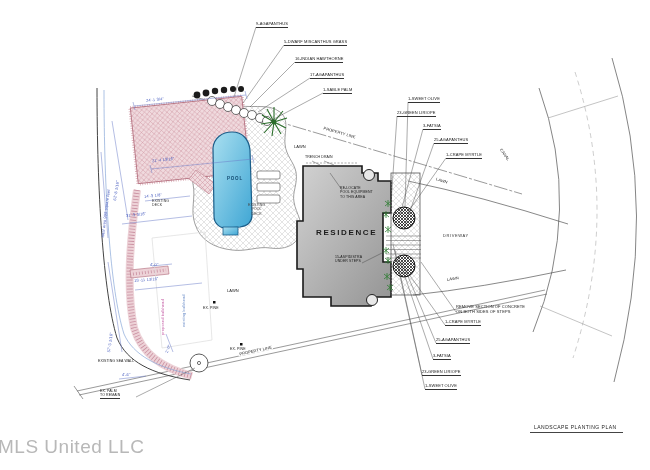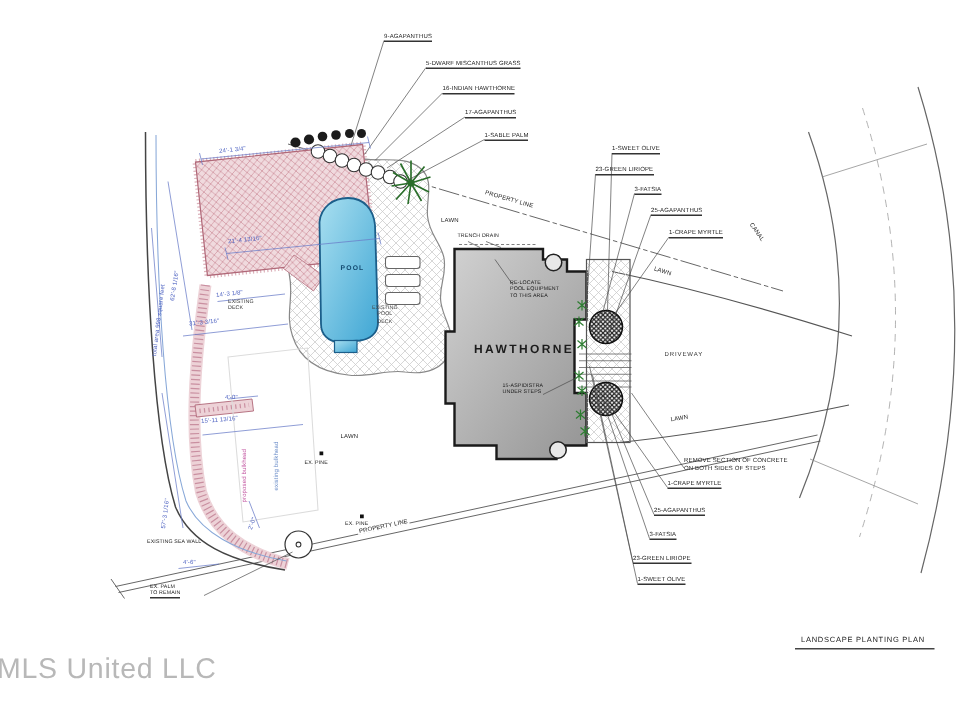--- a/index.html
+++ b/index.html
@@ -229,21 +229,21 @@
 <div class="lbl" style="left:456px;top:304px">
   <span style="display:block">REMOVE SECTION OF CONCRETE</span>
   <span style="display:block">ON BOTH SIDES OF STEPS</span>
 </div>
 <div class="lbl lbl-u" style="left:445px;top:319px">1-CRAPE MYRTLE</div>
 <div class="lbl lbl-u" style="left:436px;top:337px">25-AGAPANTHUS</div>
 <div class="lbl lbl-u" style="left:433px;top:353px">3-FATSIA</div>
 <div class="lbl lbl-u" style="left:422px;top:369px">23-GREEN LIRIOPE</div>
 <div class="lbl lbl-u" style="left:425px;top:383px">1-SWEET OLIVE</div>
 
-<div class="lbl res" style="left:316px;top:228px">HAWTHORNE</div>
+<div class="lbl res" style="left:316px;top:228px">RESIDENCE</div>
 <div class="lbl pool-t" style="left:227px;top:176px">POOL</div>
 <div class="lbl drive" style="left:443px;top:233px">DRIVEWAY</div>
 <div class="lbl" style="left:498px;top:152px;transform:rotate(55deg)">CANAL</div>
 <div class="lbl" style="left:294px;top:144px">LAWN</div>
 <div class="lbl" style="left:227px;top:288px">LAWN</div>
 <div class="lbl" style="left:436px;top:178px;transform:rotate(17deg)">LAWN</div>
 <div class="lbl" style="left:447px;top:276px;transform:rotate(-9deg)">LAWN</div>
 
 <div class="lbl t35 center" style="left:248px;top:203px;color:#444">
   <span style="display:block">EXISTING</span>

